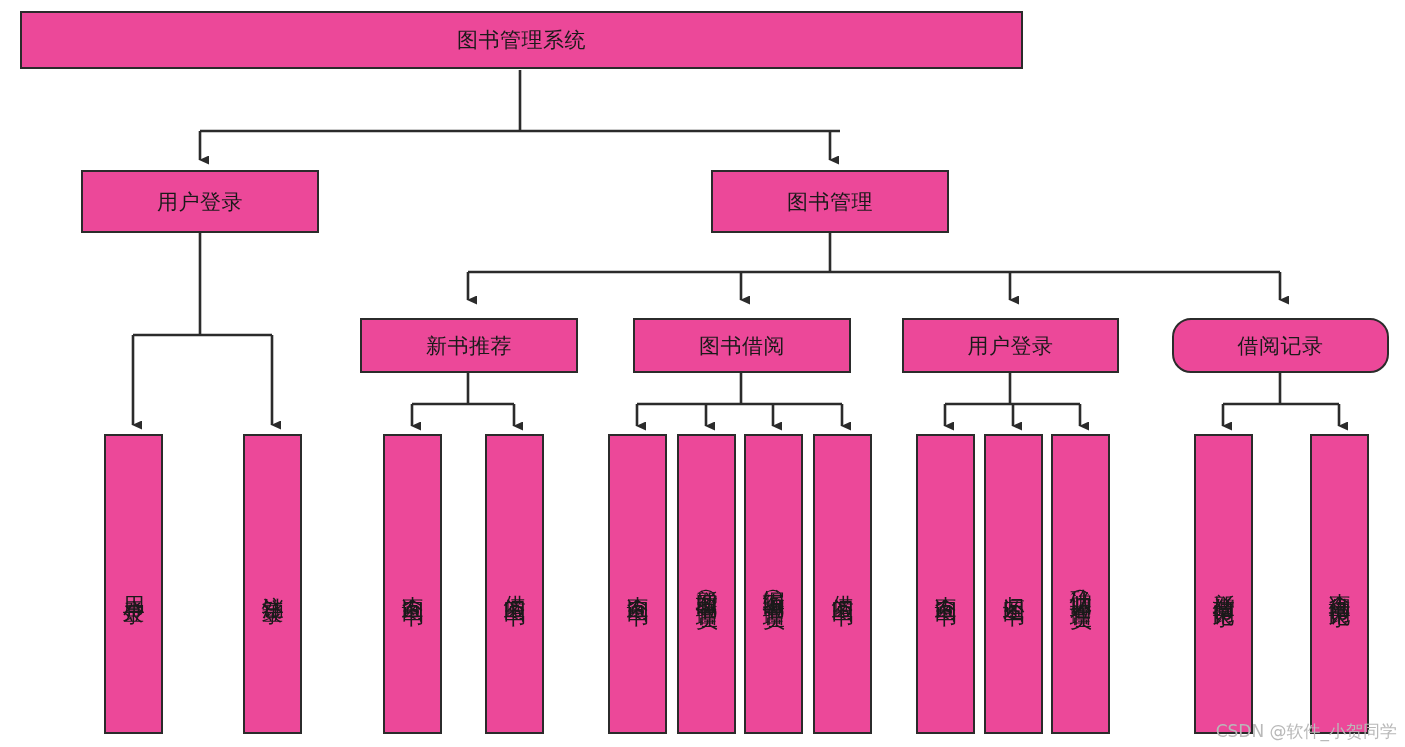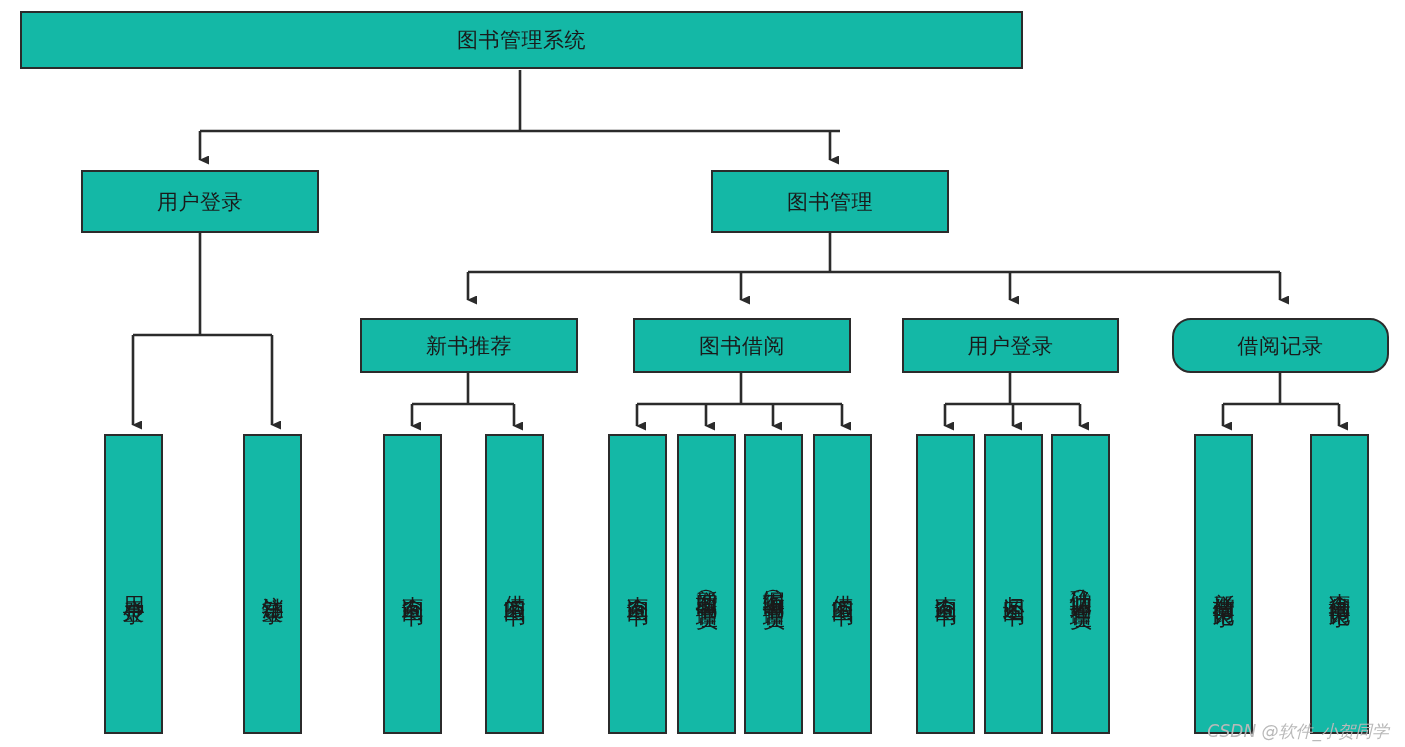--- a/index.html
+++ b/index.html
@@ -23,21 +23,21 @@
     position: absolute;
     left: 0;
     top: 0;
     width: 1405px;
     height: 747px;
   }
   .node {
     position: absolute;
     box-sizing: border-box;
     border: 2.5px solid #2b2b2b;
-    background: #14b8a6;
+    background: #ec4899;
     color: #1a1a1a;
     display: flex;
     align-items: center;
     justify-content: center;
     text-align: center;
     z-index: 2;
   }
   .node .label {
     display: block;
     line-height: 1.12;
@@ -55,28 +55,27 @@
   .node.vert .label {
     writing-mode: vertical-rl;
     text-orientation: upright;
     font-size: 22px;
     line-height: 1.2;
     letter-spacing: 3px;
     white-space: nowrap;
   }
   #watermark {
     position: absolute;
-    right: 16px;
+    right: 8px;
     bottom: 4px;
     font-size: 17px;
     color: #b9b9b9;
     z-index: 5;
     white-space: nowrap;
     font-family: "DejaVu Sans", "Liberation Sans", sans-serif;
-    font-style: italic;
   }
 </style>
 </head>
 <body>
 
 <div id="diagram-root">
 
   <svg class="edges" viewBox="0 0 1405 747" xmlns="http://www.w3.org/2000/svg">
     <defs>
       <marker id="arrowhead" markerWidth="9" markerHeight="10" refX="4.5" refY="9" orient="auto" markerUnits="userSpaceOnUse">

